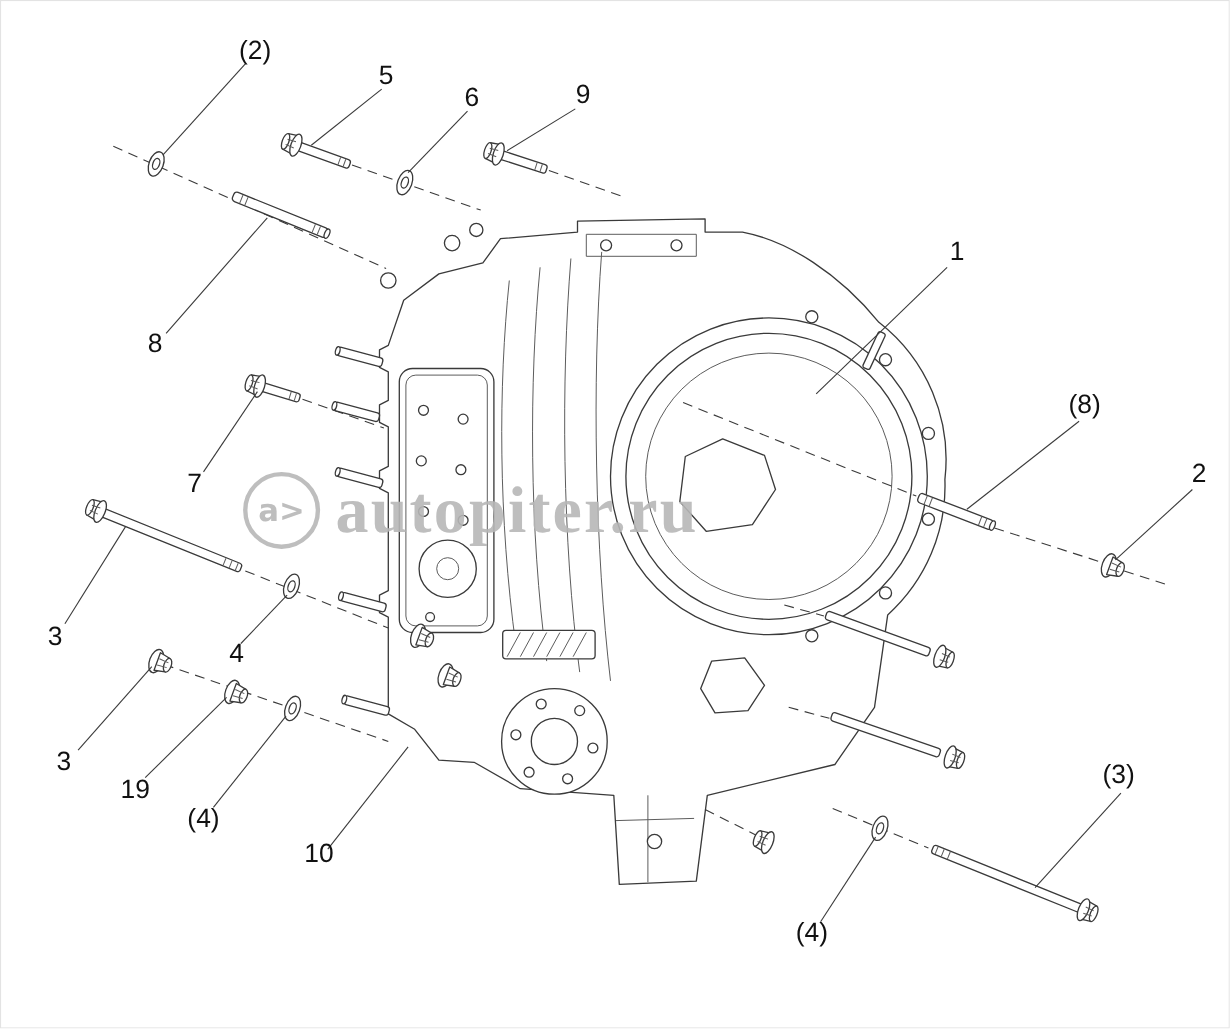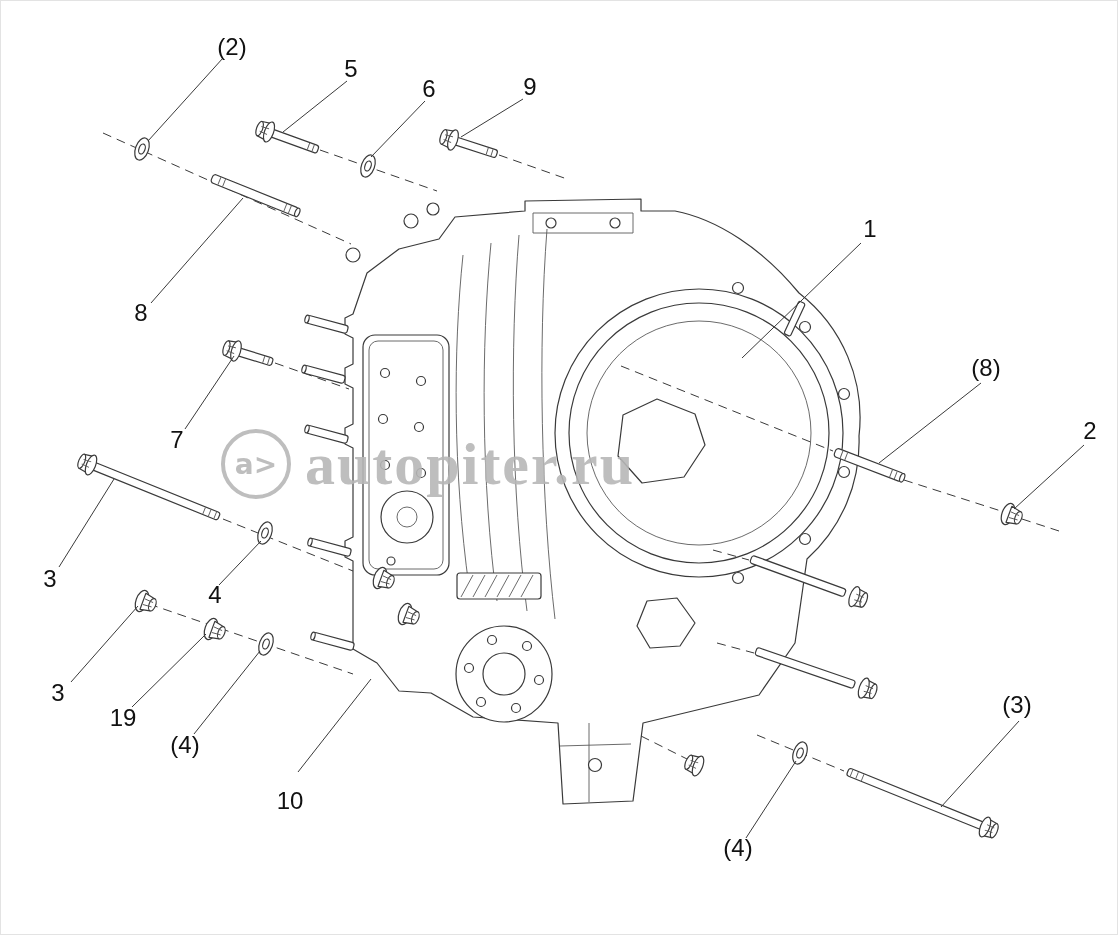--- a/index.html
+++ b/index.html
@@ -309,21 +309,21 @@
   <div class="callout" style="left:869px;top:228px">1</div>
   <div class="callout" style="left:985px;top:367px">(8)</div>
   <div class="callout" style="left:1089px;top:430px">2</div>
   <div class="callout" style="left:140px;top:312px">8</div>
   <div class="callout" style="left:176px;top:439px">7</div>
   <div class="callout" style="left:49px;top:578px">3</div>
   <div class="callout" style="left:214px;top:594px">4</div>
   <div class="callout" style="left:57px;top:692px">3</div>
   <div class="callout" style="left:122px;top:717px">19</div>
   <div class="callout" style="left:184px;top:744px">(4)</div>
-  <div class="callout" style="left:289px;top:800px">10</div>
+  <div class="callout" style="left:289px;top:776px">10</div>
   <div class="callout" style="left:1016px;top:704px">(3)</div>
   <div class="callout" style="left:737px;top:847px">(4)</div>
 
   <div class="watermark">
     <span class="wm-circle">a&gt;</span>
     <span class="wm-text">autopiter.ru</span>
   </div>
 
 </div>
 

